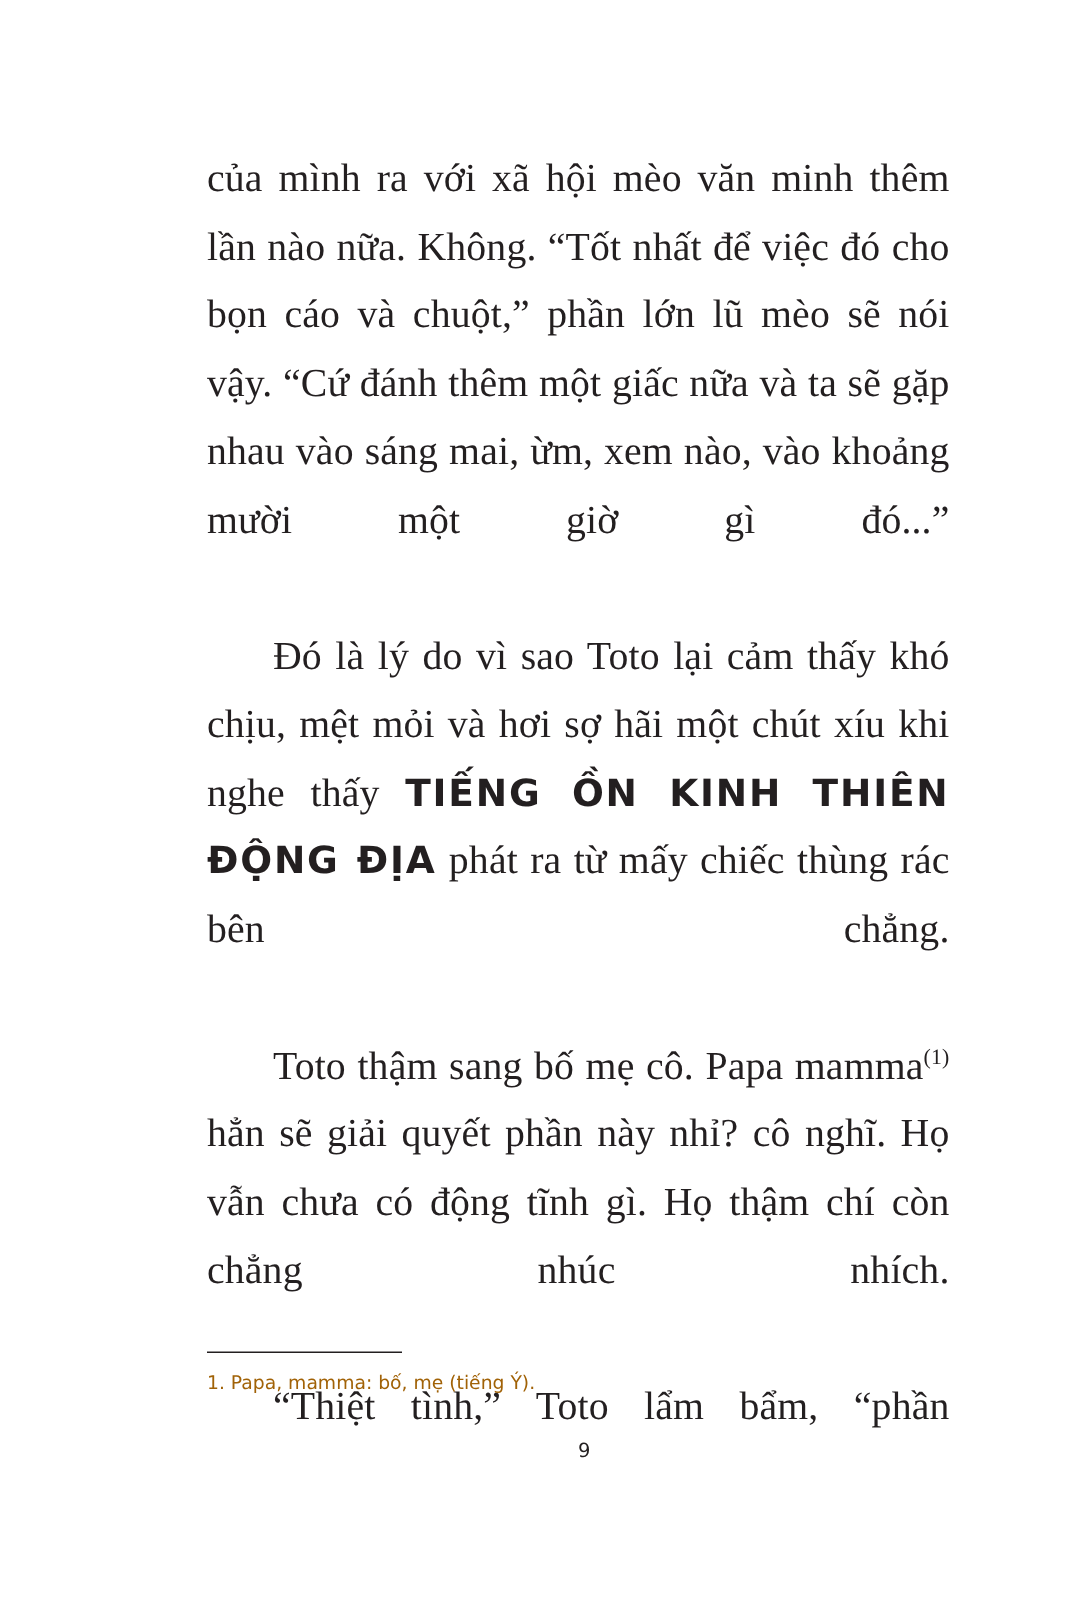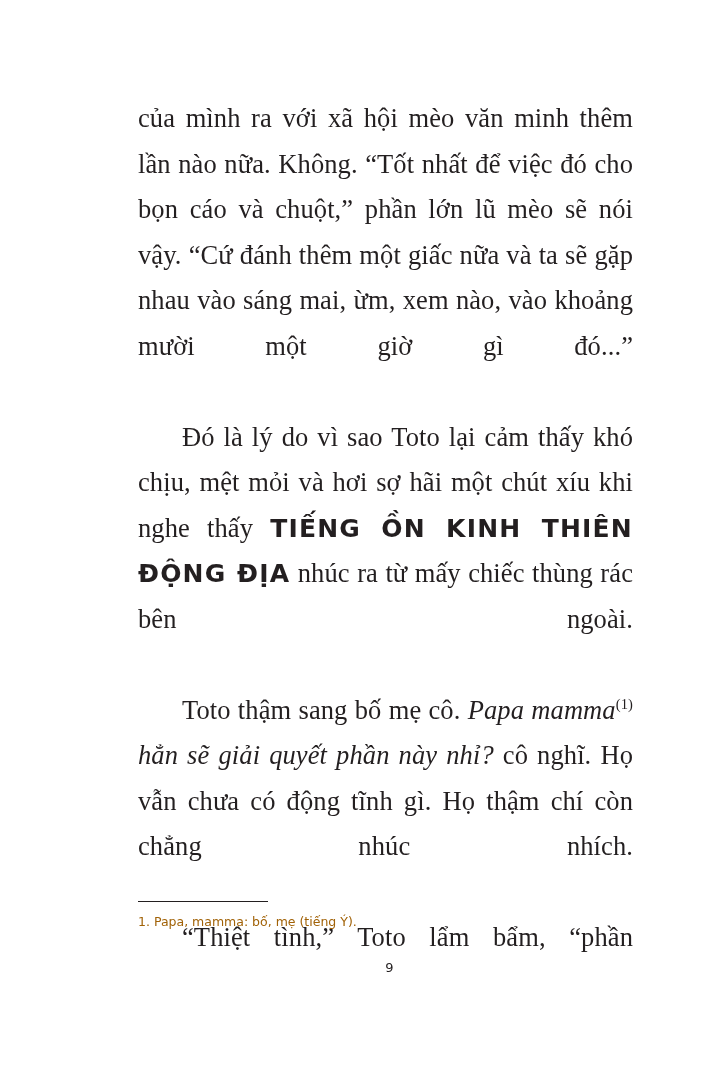--- a/index.html
+++ b/index.html
@@ -55,21 +55,20 @@
 
   .shout {
     font-family: "DejaVu Sans", sans-serif;
     font-weight: bold;
     font-size: 25px;
     letter-spacing: 1.2px;
     text-transform: uppercase;
   }
 
   .italic {
-    font-style: italic;
   }
 
   sup.fn {
     font-size: 0.55em;
     vertical-align: super;
     line-height: 0;
   }
 
   .footnote-rule {
     position: absolute;
@@ -105,21 +104,21 @@
 </style>
 </head>
 <body>
 
 <div class="page">
 
   <div class="text-column">
 
     <p class="para">của mình ra với xã hội mèo văn minh thêm lần nào nữa. Không. “Tốt nhất để việc đó cho bọn cáo và chuột,” phần lớn lũ mèo sẽ nói vậy. “Cứ đánh thêm một giấc nữa và ta sẽ gặp nhau vào sáng mai, ừm, xem nào, vào khoảng mười một giờ gì đó...”</p>
 
-    <p class="para indent"><span>Đó là lý do vì sao Toto lại cảm thấy khó chịu, mệt mỏi và hơi sợ hãi một chút xíu khi nghe thấy </span><span class="shout">TIẾNG ỒN KINH THIÊN ĐỘNG ĐỊA</span><span> nhúc ra từ mấy chiếc thùng rác bên ngoài.</span></p>
+    <p class="para indent"><span>Đó là lý do vì sao Toto lại cảm thấy khó chịu, mệt mỏi và hơi sợ hãi một chút xíu khi nghe thấy </span><span class="shout">TIẾNG ỒN KINH THIÊN ĐỘNG ĐỊA</span><span> phát ra từ mấy chiếc thùng rác bên chẳng.</span></p>
 
     <p class="para indent"><span>Toto thậm sang bố mẹ cô. </span><span class="italic">Papa mamma</span><sup class="fn">(1)</sup><span class="italic"> hẳn sẽ giải quyết phần này nhỉ?</span><span> cô nghĩ. Họ vẫn chưa có động tĩnh gì. Họ thậm chí còn chẳng nhúc nhích.</span></p>
 
     <p class="para indent">“Thiệt tình,” Toto lẩm bẩm, “phần</p>
 
   </div>
 
   <div class="footnote-rule"></div>
 
   <p class="footnote">1. Papa, mamma: bố, mẹ (tiếng Ý).</p>

